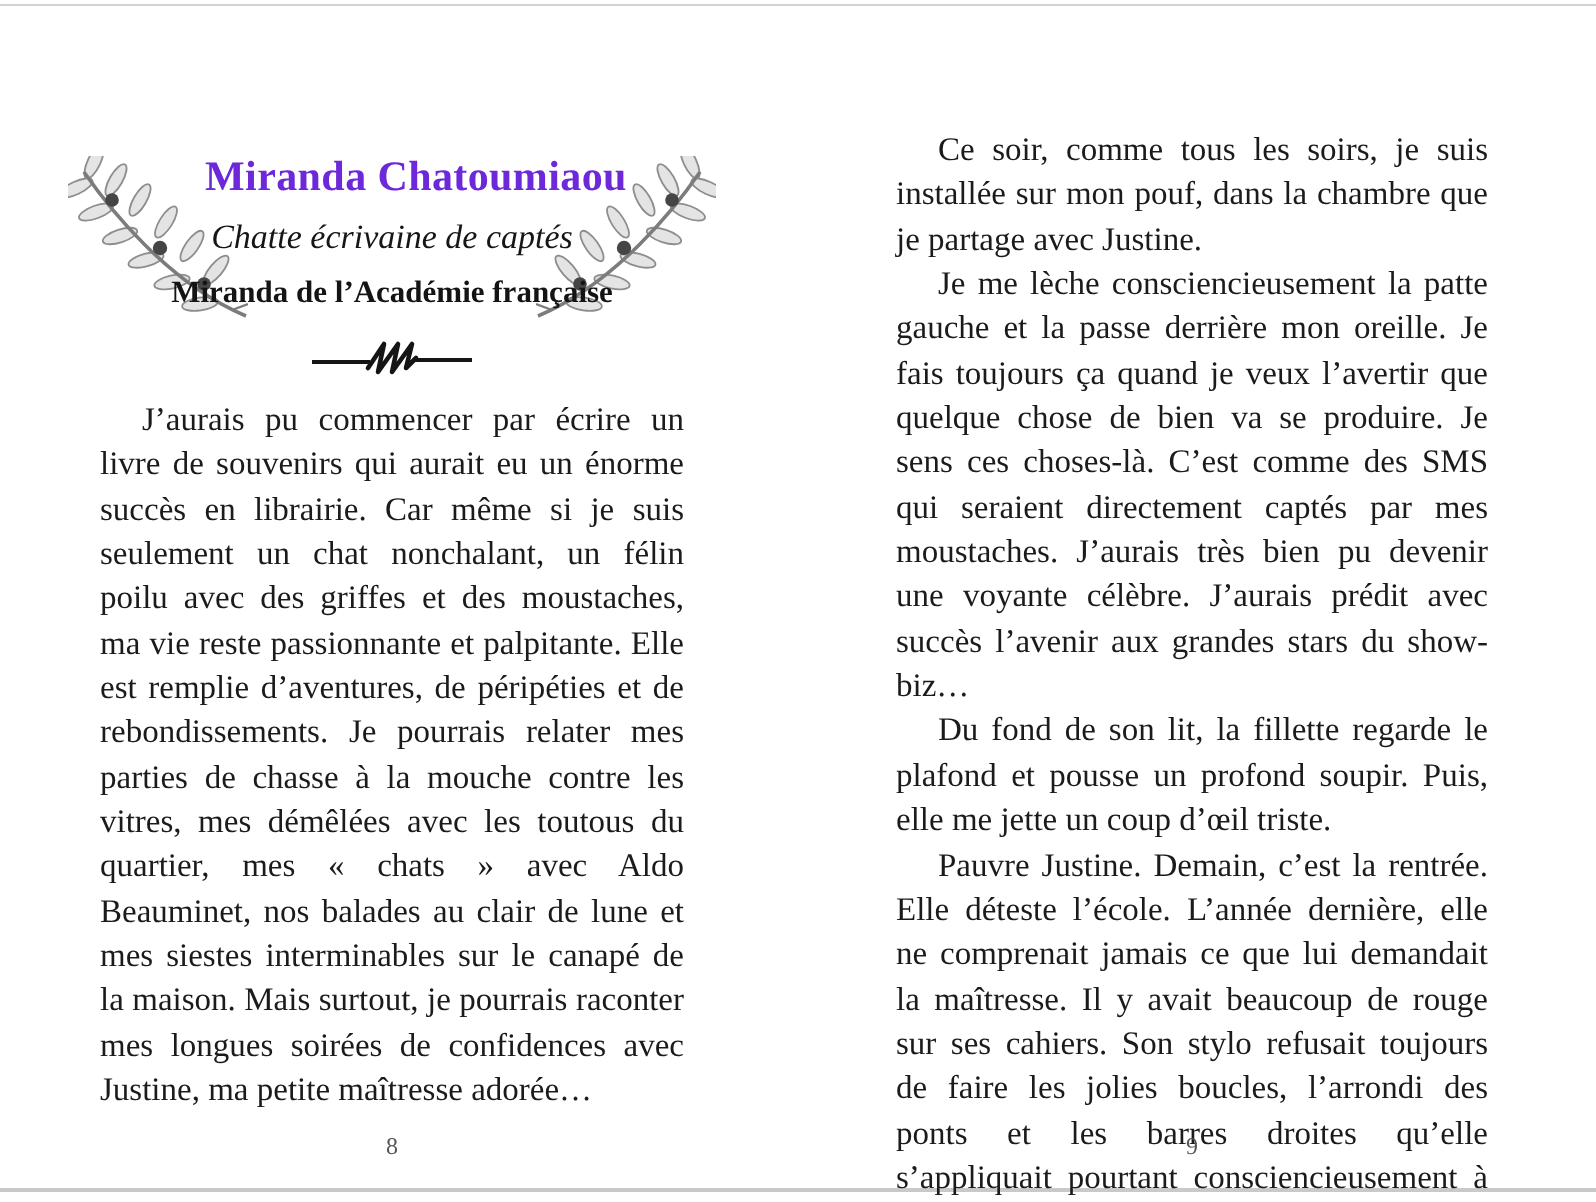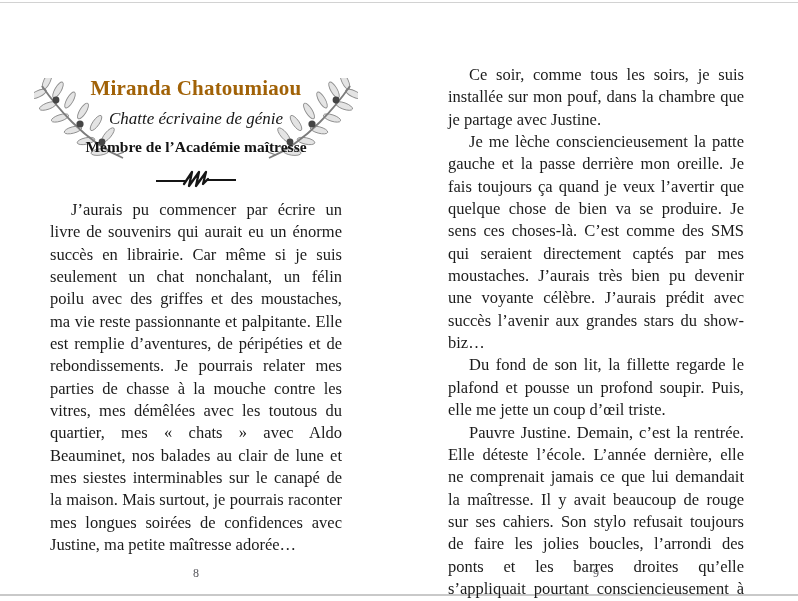--- a/index.html
+++ b/index.html
@@ -32,26 +32,26 @@
     top: 0;
     height: 601px;
   }
   .page-left  { left: 50px;  width: 292px; }
   .page-right { left: 448px; width: 296px; }
 
   
   .hdr-title {
     position: absolute;
     top: 76px;
-    left: 0;
+    left: 12px;
     width: 100%;
     text-align: center;
     font-size: 21px;
     font-weight: bold;
-    color: #a16207;
+    color: #6d28d9;
     letter-spacing: 0.2px;
     z-index: 3;
   }
   .hdr-subtitle {
     position: absolute;
     top: 109px;
     left: 0;
     width: 100%;
     text-align: center;
     font-style: italic;
@@ -174,22 +174,22 @@
         <path d="M82,77 L90,74" stroke="#7c7c7c" fill="none" stroke-width="1.2"></path>
         <g fill="#454545">
           <circle cx="22" cy="22" r="3.4"></circle>
           <circle cx="46" cy="46" r="3.6"></circle>
           <circle cx="68" cy="64" r="3.4"></circle>
         </g>
       </svg>
     </span>
 
     <div class="hdr-title">Miranda Chatoumiaou</div>
-    <div class="hdr-subtitle">Chatte écrivaine de génie</div>
-    <div class="hdr-affiliation">Membre de l’Académie maîtresse</div>
+    <div class="hdr-subtitle">Chatte écrivaine de captés</div>
+    <div class="hdr-affiliation">Miranda de l’Académie française</div>
 
     <span class="divider">
       <svg width="84" height="24" viewBox="0 0 84 24" xmlns="http://www.w3.org/2000/svg">
         <path d="M2,13 L31,13" stroke="#151515" stroke-width="2" fill="none"></path>
         <path d="M53,12 L82,12" stroke="#151515" stroke-width="2" fill="none"></path>
         <path d="M30,16 L38,4 L35,18 L45,4 L42,18 L52,4 L49,16 L54,11" stroke="#151515" stroke-width="2.3" fill="none" stroke-linejoin="round" stroke-linecap="round"></path>
       </svg>
     </span>
 
     <div class="body-text body-left">

